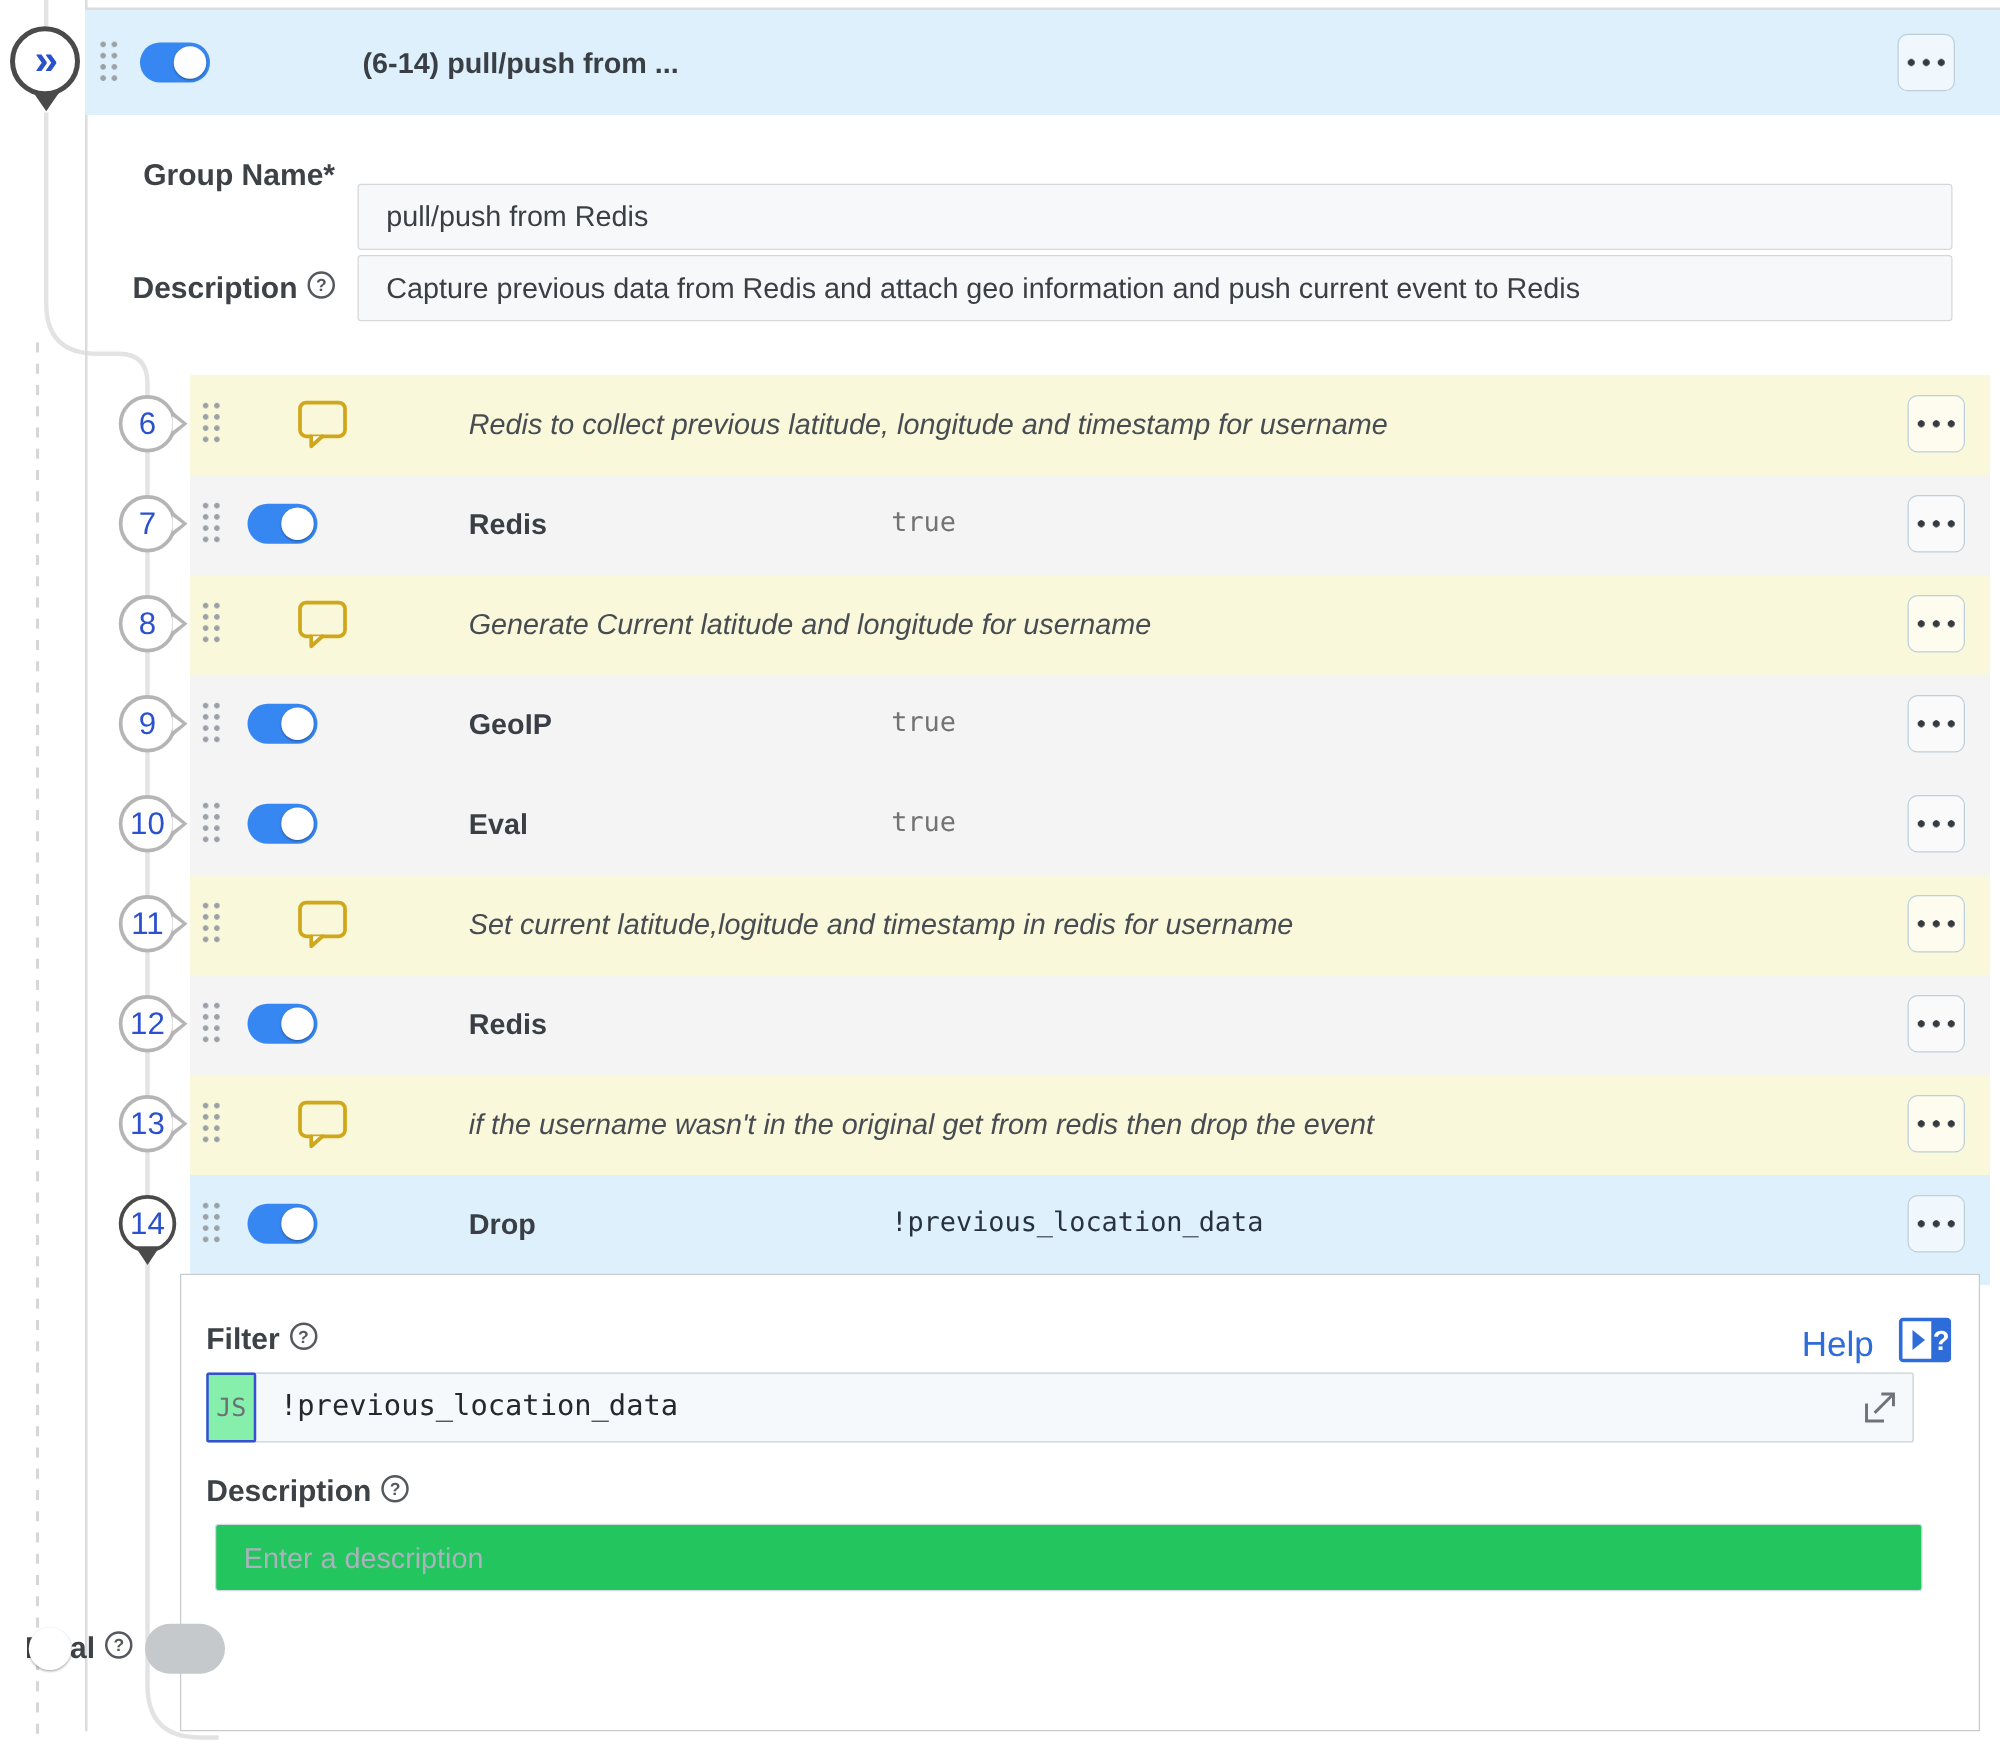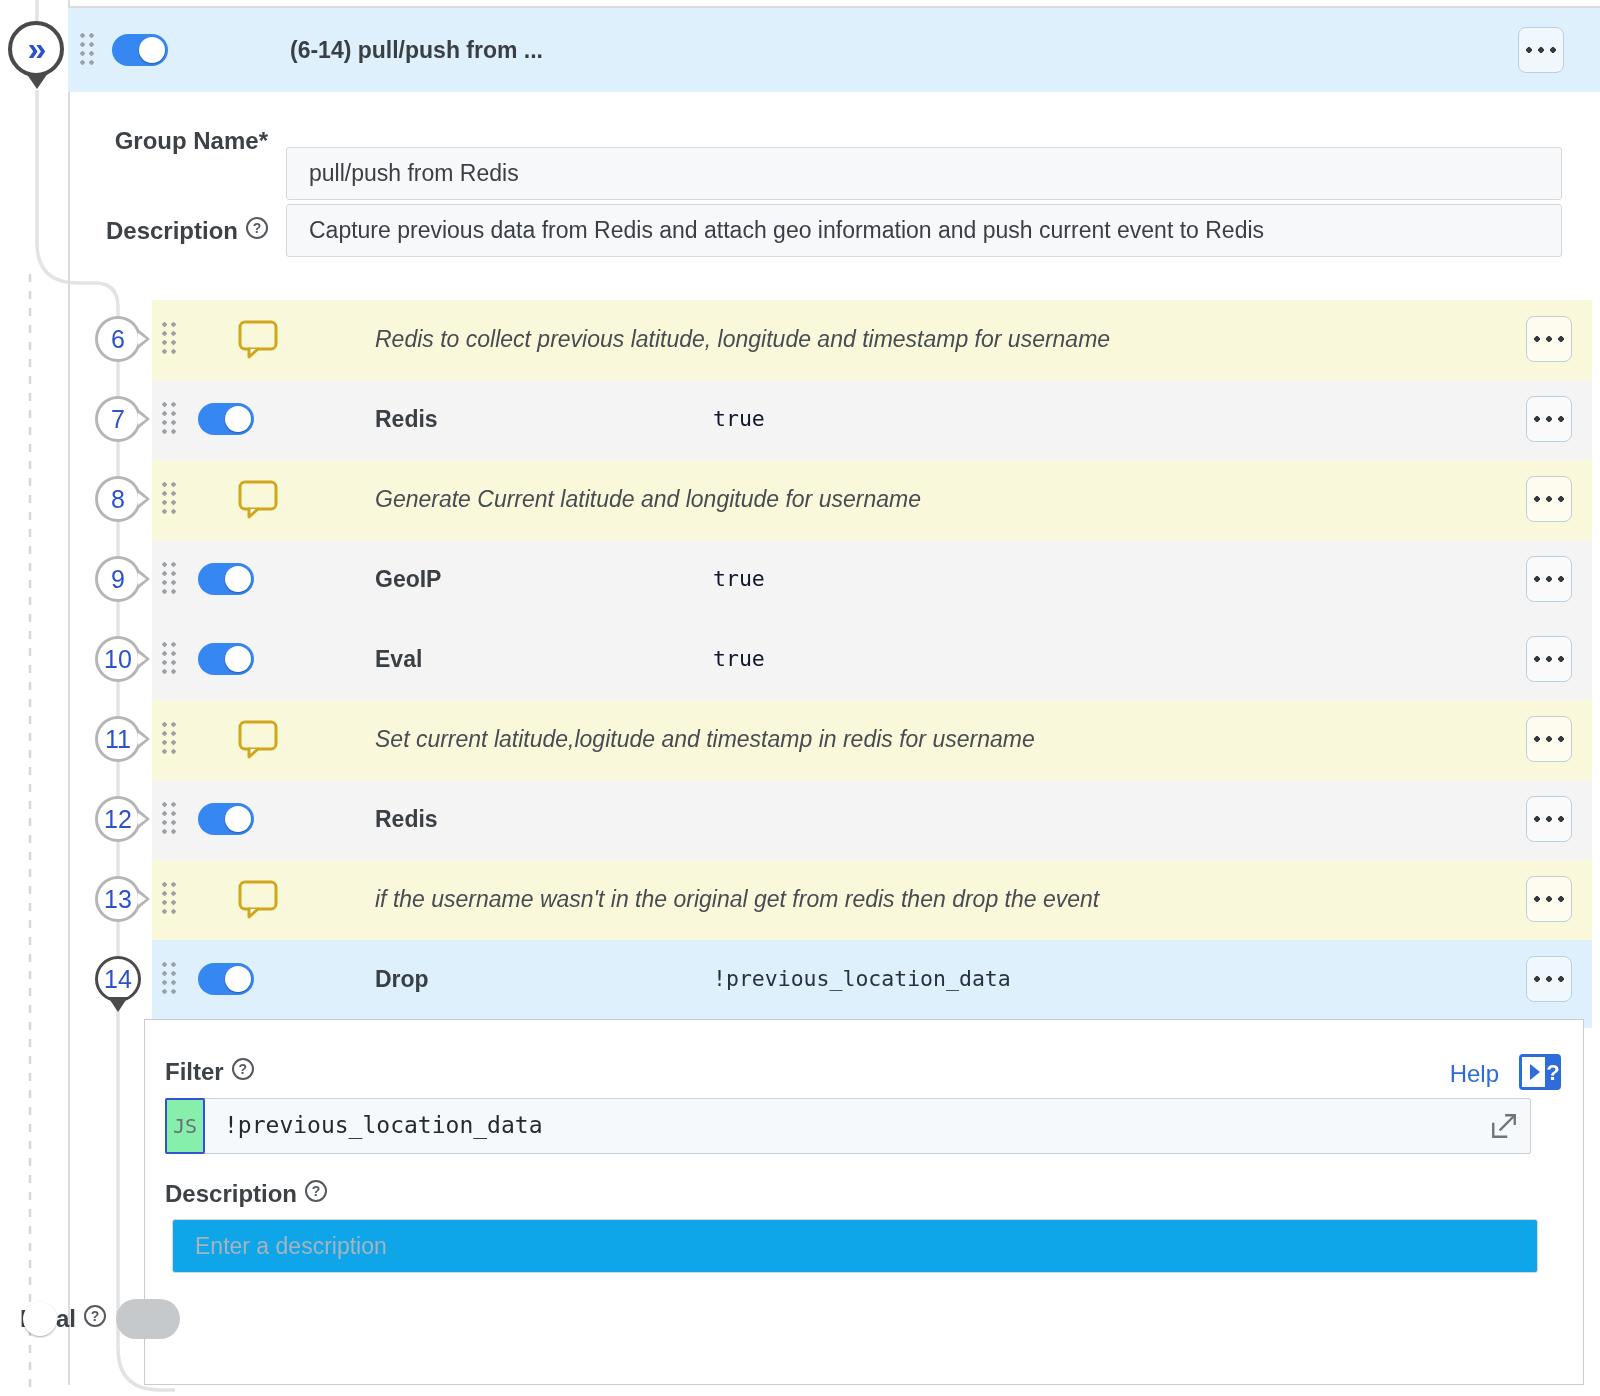--- a/index.html
+++ b/index.html
@@ -44,21 +44,21 @@
   .toggle.on::after{left:27px;}
   .gheader .toggle{left:44px;top:26px;}
   .row .toggle{left:46px;top:23px;}
   .toggle.big{position:static;display:inline-block;width:64px;height:40px;border-radius:20px;vertical-align:middle;}
   .toggle.big::after{width:34px;height:34px;left:3px;top:3px;}
 
   .gtitle{position:absolute;left:222px;top:0;height:84px;line-height:84px;font-size:23px;font-weight:700;color:#3a3f45;}
   .fn-name{position:absolute;left:223px;top:0;height:78px;line-height:78px;font-size:23px;font-weight:700;color:#3a3f45;}
   .fn-value{position:absolute;left:561px;top:0;height:78px;line-height:78px;max-width:900px;overflow:hidden;
        white-space:nowrap;font-family:"DejaVu Sans Mono","Liberation Mono",monospace;font-size:21.5px;}
-  .val-blue{color:#0f172a;}
+  .val-blue{color:#737373;}
   .val-dark{color:#28313d;}
   .comment-text{position:absolute;left:223px;top:0;height:78px;line-height:78px;font-size:23px;
        font-style:italic;color:#474c52;}
   .comment-ic{position:absolute;left:83px;top:17px;}
 
   .menu-btn{position:absolute;right:20px;top:16px;width:46px;height:46px;border:1.5px solid #bcd0dc;border-radius:8px;
        background:rgba(255,255,255,.55);display:flex;align-items:center;justify-content:center;cursor:pointer;padding:0;}
   .gheader .menu-btn{right:36px;top:19px;}
   .dots3{width:36px;height:6px;background-image:radial-gradient(circle,#363b40 2.6px,transparent 3px);
        background-size:12px 6px;background-position:center;}
@@ -68,21 +68,21 @@
   .flabel.right{justify-content:flex-end;}
   .qmark{display:inline-flex;width:22px;height:22px;border:2px solid #55595e;border-radius:50%;box-sizing:border-box;
        align-items:center;justify-content:center;font-size:14px;font-weight:700;color:#55595e;cursor:pointer;}
   .tinput{position:absolute;box-sizing:border-box;border:1.5px solid #d5d7db;border-radius:3px;background:#f7f8f9;
        font-family:"Liberation Sans","DejaVu Sans",sans-serif;font-size:23px;color:#3a3f45;padding:0 22px;outline:none;}
   .tinput::placeholder{color:#aab3bb;}
 
   
   .detail{position:absolute;left:144px;top:1019px;width:1440px;height:366px;box-sizing:border-box;background:#fff;
        border:1.5px solid #c8ccce;z-index:1;}
-  .help-link{position:absolute;right:84px;top:40px;font-size:24px;color:#2d6cd9;cursor:pointer;}
+  .help-link{position:absolute;right:84px;top:40px;font-size:28px;color:#2d6cd9;cursor:pointer;}
   .help-ic{position:absolute;right:22px;top:34px;cursor:pointer;}
   .js-input{position:absolute;left:20px;top:78px;width:1366px;height:56px;box-sizing:border-box;background:#f5f9fb;
        border:1.5px solid #c5d2d9;border-radius:2px;}
   .js-badge{position:absolute;left:-1px;top:-1px;width:40px;height:56px;box-sizing:border-box;border:2px solid #3451d1;
        border-radius:2px;background:#86efac;text-align:center;line-height:52px;
        font-family:"DejaVu Sans Mono","Liberation Mono",monospace;font-size:20px;color:#6b7076;}
   .js-text{position:absolute;left:58px;top:0;height:53px;line-height:53px;
        font-family:"DejaVu Sans Mono","Liberation Mono",monospace;font-size:23px;color:#24292e;}
   .expand-ic{position:absolute;right:12px;top:13px;cursor:pointer;}
   .final-row{position:absolute;left:20px;top:1299px;display:flex;align-items:center;gap:10px;z-index:2;}
@@ -285,21 +285,21 @@
         <path d="M9 17 L23 3"></path>
         <path d="M14 3 L23 3 L23 12"></path>
       </svg>
     </div>
 
     <div class="flabel" style="left:20px;top:160px;">
       <span>Description</span>
         <span class="qmark">?</span>
     </div>
   </div>
-  <input class="tinput" style="left: 172px; top: 1219px; width: 1366px; height: 54px; z-index: 2; background: #0ea5e9; border-color: rgb(207, 218, 226);" placeholder="Enter a description">
+  <input class="tinput" style="left: 172px; top: 1219px; width: 1366px; height: 54px; z-index: 2; background: #22c55e; border-color: rgb(207, 218, 226);" placeholder="Enter a description">
 
   <div class="final-row">
     <div class="flabel" style="position:static;">
       <span>Final</span>
         <span class="qmark">?</span>
     </div>
     <div class="toggle big"></div>
   </div>
 
 </div>

